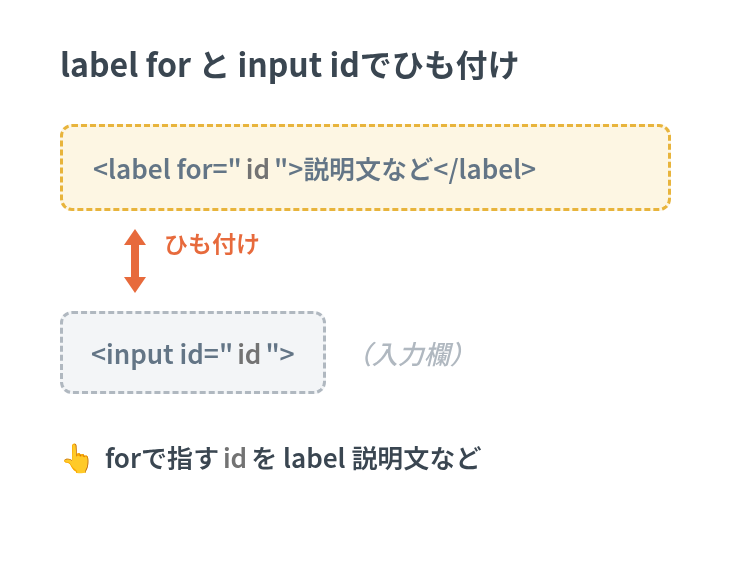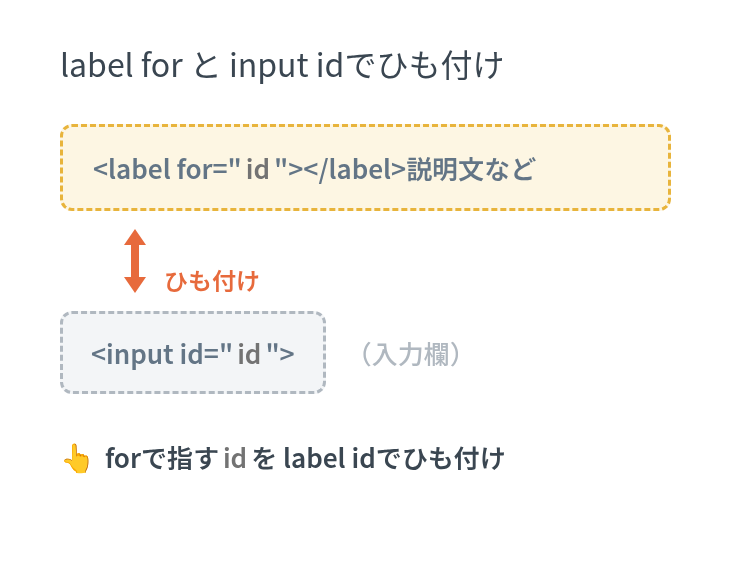--- a/index.html
+++ b/index.html
@@ -6,21 +6,21 @@
   body {
     width: 731px;
     height: 568px;
     background: #ffffff;
     font-family: -apple-system, BlinkMacSystemFont, "Segoe UI", "Hiragino Sans", "Noto Sans JP", sans-serif;
     padding: 40px 60px;
     color: #3a4651;
   }
   .title {
     font-size: 32px;
-    font-weight: 400;
+    font-weight: 700;
     color: #3a4651;
     margin-bottom: 38px;
   }
   .box-label {
     border: 3px dashed #e8b43c;
     background: #fdf6e3;
     border-radius: 12px;
     padding: 22px 30px;
     font-size: 26px;
     font-weight: 600;
@@ -28,21 +28,21 @@
     display: flex;
     align-items: center;
     flex-wrap: wrap;
   }
   .id-highlight {
     color: #737373;
     padding: 0 4px;
   }
   .connector-row {
     display: flex;
-    align-items: flex-end;
+    align-items: flex-start;
     margin: 14px 0 14px 60px;
   }
   .arrow-svg { display: block; }
   .connector-text {
     font-size: 24px;
     font-weight: 600;
     color: #e76a3c;
     margin-left: 14px;
   }
   .input-row {
@@ -58,20 +58,21 @@
     font-size: 26px;
     font-weight: 600;
     color: #637586;
     display: flex;
     align-items: center;
   }
   .placeholder-text {
     font-size: 26px;
     color: #b0b8c0;
     font-weight: 500;
+    font-style: italic;
   }
   .footer-row {
     display: flex;
     align-items: center;
     margin-top: 42px;
     font-size: 26px;
     font-weight: 600;
     color: #3a4651;
   }
   .finger-icon {
@@ -81,22 +82,22 @@
 </style>
 </head>
 <body>
 
 <h1 class="title">label for と input idでひも付け</h1>
 
 <div class="box-label">
   <span>&lt;label for="</span>
   <span class="id-highlight">id</span>
   <span>"&gt;</span>
+  <span>説明文など</span>
   <span>&lt;/label&gt;</span>
-  <span>説明文など</span>
 </div>
 
 <div class="connector-row">
   <svg class="arrow-svg" width="30" height="72" viewBox="0 0 30 72">
     <path d="M15 4 L26 20 L19 20 L19 52 L26 52 L15 68 L4 52 L11 52 L11 20 L4 20 Z" fill="#e76a3c"></path>
   </svg>
   <span class="connector-text">ひも付け</span>
 </div>
 
 <div class="input-row">
@@ -105,14 +106,14 @@
     <span class="id-highlight">id</span>
     <span>"&gt;</span>
   </div>
   <span class="placeholder-text">（入力欄）</span>
 </div>
 
 <div class="footer-row">
   <span class="finger-icon">👆</span>
   <span>forで指す</span>
   <span class="id-highlight"> id </span>
-  <span>を label idでひも付け</span>
+  <span>を label 説明文など</span>
 </div>
 
 </body></html>

